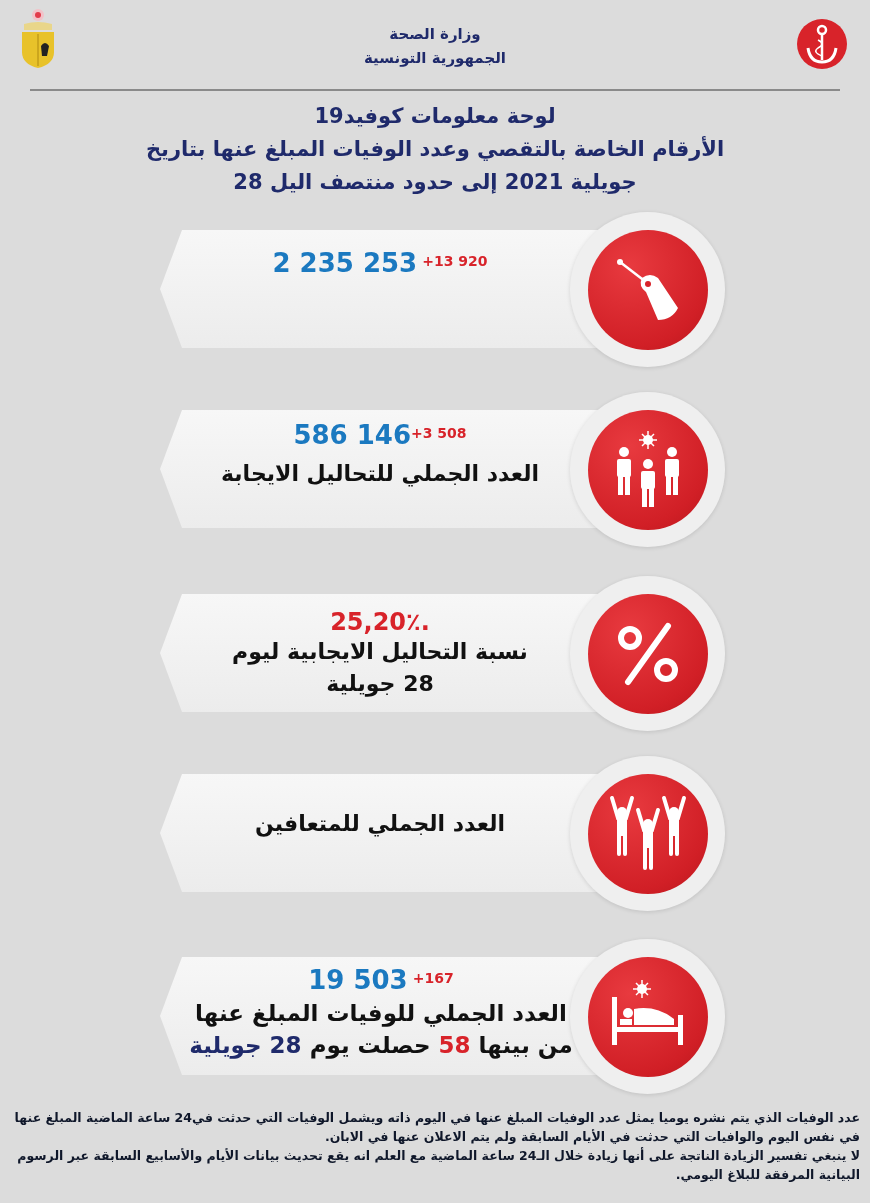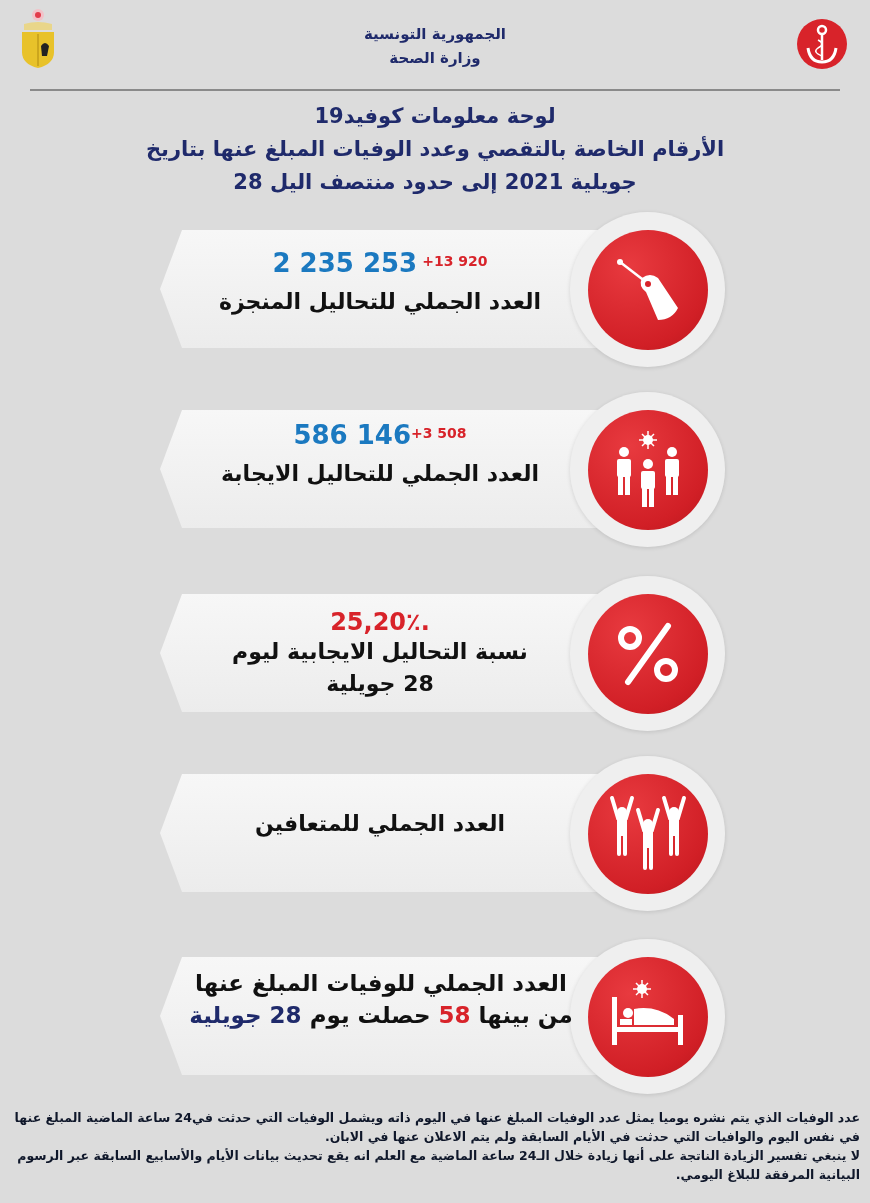--- a/index.html
+++ b/index.html
@@ -72,22 +72,22 @@
     <path d="M23 38 q4 -6 8 0 l-2 10 l-5 0 z" fill="#222"></path>
   </svg>
   <svg class="ministry-logo" viewBox="0 0 52 52">
     <circle cx="26" cy="26" r="25" fill="#d8232a"></circle>
     <circle cx="26" cy="12" r="4" fill="none" stroke="#fff" stroke-width="2.5"></circle>
     <path d="M26 16 L26 42" stroke="#fff" stroke-width="2.5"></path>
     <path d="M12 30 Q14 44 26 44 Q38 44 40 30" fill="none" stroke="#fff" stroke-width="3"></path>
     <path d="M22 22 q8 4 0 8 q-6 4 4 8" fill="none" stroke="#fff" stroke-width="1.5"></path>
   </svg>
   <div class="header-text">
+    <div>وزارة الصحة</div>
     <div>الجمهورية التونسية</div>
-    <div>وزارة الصحة</div>
   </div>
   <div class="header-rule"></div>
 </div>
 
 <div class="title-block">
   <div>لوحة معلومات كوفيد19</div>
   <div>الأرقام الخاصة بالتقصي وعدد الوفيات المبلغ عنها بتاريخ</div>
   <div>28 جويلية 2021 إلى حدود منتصف اليل</div>
 </div>
 
@@ -100,21 +100,20 @@
       <circle cx="14" cy="14" r="3" fill="#fff"></circle>
       <path d="M36 30 Q44 24 52 30 L72 60 Q66 72 52 72 L40 44 Q32 38 36 30 Z" fill="#fff"></path>
       <circle cx="42" cy="36" r="3" fill="#d8232a"></circle>
     </svg>
   </div>
   <div class="card-text" style="top:30px;">
     <div class="stat-row">
       <span class="stat-value">2 235 253</span>
       <span class="stat-delta">+13 920</span>
     </div>
-    <div class="stat-label">العدد الجملي للتحاليل المنجزة</div>
   </div>
 </div>
 
 <div class="card" style="top:398px;">
   <div class="card-plate"></div>
   <div class="card-ring"></div>
   <div class="card-circle">
     <svg viewBox="0 0 84 84">
       <g fill="#fff">
         <circle cx="42" cy="12" r="5"></circle>
@@ -213,20 +212,24 @@
         <rect x="6" y="22" width="5" height="48" stroke="none"></rect>
         <rect x="72" y="40" width="5" height="30" stroke="none"></rect>
         <rect x="6" y="52" width="71" height="5" stroke="none"></rect>
         <circle cx="22" cy="38" r="5" stroke="none"></circle>
         <path d="M28 34 Q50 30 68 44 L68 50 L28 50 Z" stroke="none"></path>
         <rect x="14" y="44" width="12" height="6" stroke="none"></rect>
       </g>
     </svg>
   </div>
   <div class="card-text" style="top:20px; width:412px; left:15px;">
+    <div class="stat-row">
+      <span class="stat-value">19 503</span>
+      <span class="stat-delta">+167</span>
+    </div>
     <div class="stat-label" style="margin-top:2px; font-size:23px;">
       <div>العدد الجملي للوفيات المبلغ عنها</div>
       <div><span>من بينها </span><span class="inline-red">58</span><span> حصلت يوم </span><span class="inline-blue">28 جويلية</span></div>
     </div>
   </div>
 </div>
 
 <div class="footnote">
   <div>عدد الوفيات الذي يتم نشره يوميا يمثل عدد الوفيات المبلغ عنها في اليوم ذاته ويشمل الوفيات التي حدثت في24 ساعة الماضية المبلغ عنها في نفس اليوم والوافيات التي حدثت في الأيام السابقة ولم يتم الاعلان عنها في الابان.</div>
   <div>لا ينبغي تفسير الزيادة الناتجة على أنها زيادة خلال الـ24 ساعة الماضية مع العلم انه يقع تحديث بيانات الأيام والأسابيع السابقة عبر الرسوم البيانية المرفقة للبلاغ اليومي.</div>

